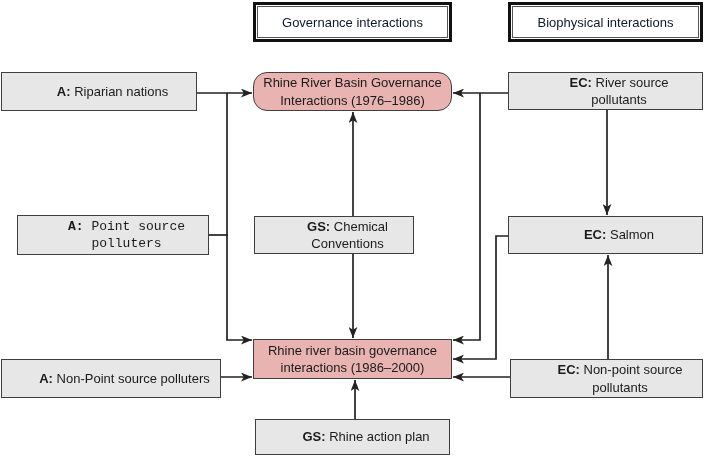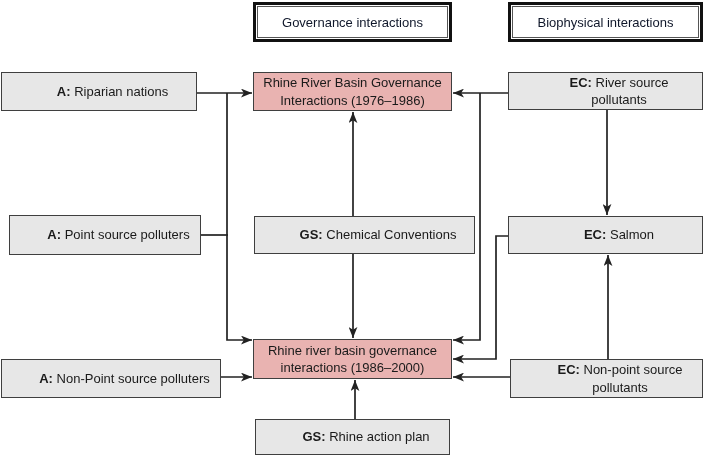--- a/index.html
+++ b/index.html
@@ -100,31 +100,31 @@
   <div class="header" style="left:253px; top:2px; width:199px; height:40px;">
     <span>Governance interactions</span>
   </div>
   <div class="header" style="left:508px; top:2px; width:195px; height:40px;">
     <span>Biophysical interactions</span>
   </div>
 
   <div class="box gray" style="left:1px; top:72px; width:196px; height:39px;">
     <span><b>A:</b> <span>Riparian nations</span></span>
   </div>
-  <div class="box gray" style="left:9px; top:215px; width:192px; height:40px;">
+  <div class="box gray" style="left:17px; top:215px; width:192px; height:40px;font-family:Liberation Mono, monospace;">
     <span><b>A:</b> <span>Point source polluters</span></span>
   </div>
   <div class="box gray" style="left:1px; top:359px; width:220px; height:39px;">
     <span><b>A:</b> <span>Non-Point source polluters</span></span>
   </div>
 
-  <div class="box pink" style="left:253px; top:72px; width:199px; height:39px;">
+  <div class="box pink" style="left:253px; top:72px; width:199px; height:39px;border-radius:14px;">
     <span>Rhine River Basin Governance Interactions (1976–1986)</span>
   </div>
-  <div class="box gray" style="left:254px; top:216px; width:221px; height:38px;">
+  <div class="box gray" style="left:254px; top:216px; width:160px; height:38px;">
     <span><b>GS:</b> <span>Chemical Conventions</span></span>
   </div>
   <div class="box pink" style="left:253px; top:339px; width:199px; height:40px;">
     <span>Rhine river basin governance interactions (1986–2000)</span>
   </div>
   <div class="box gray" style="left:255px; top:419px; width:195px; height:36px;">
     <span><b>GS:</b> <span>Rhine action plan</span></span>
   </div>
 
   <div class="box gray" style="left:508px; top:72px; width:195px; height:38px;">

